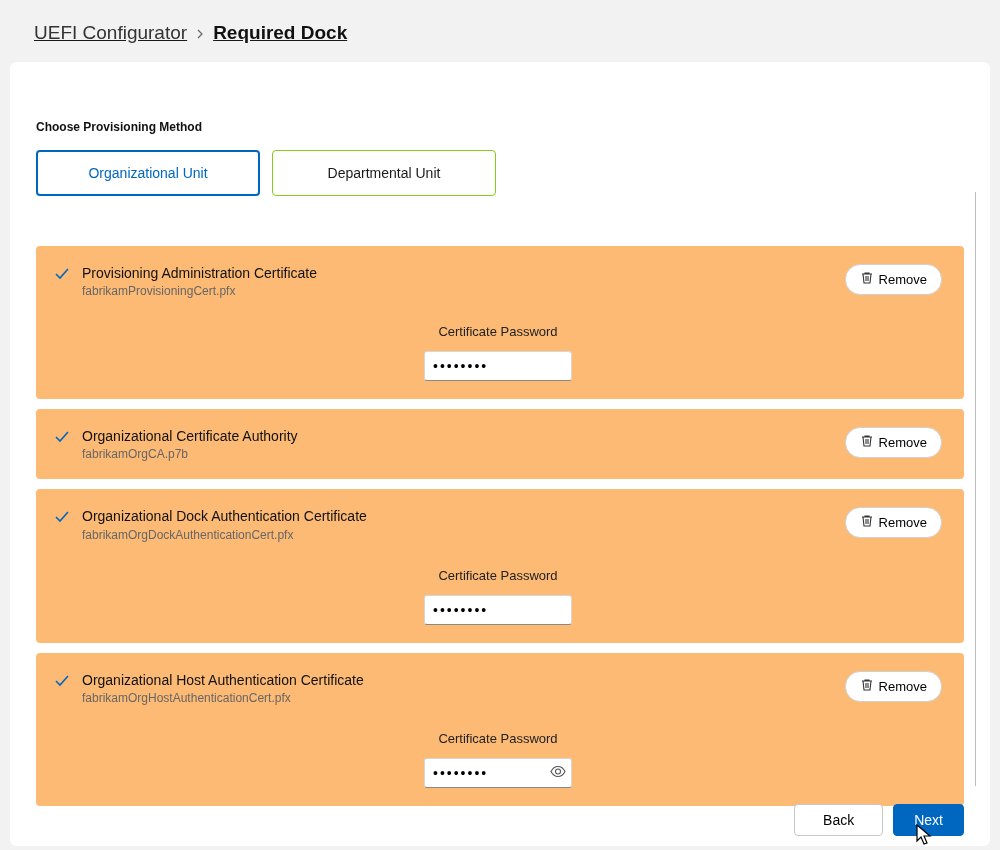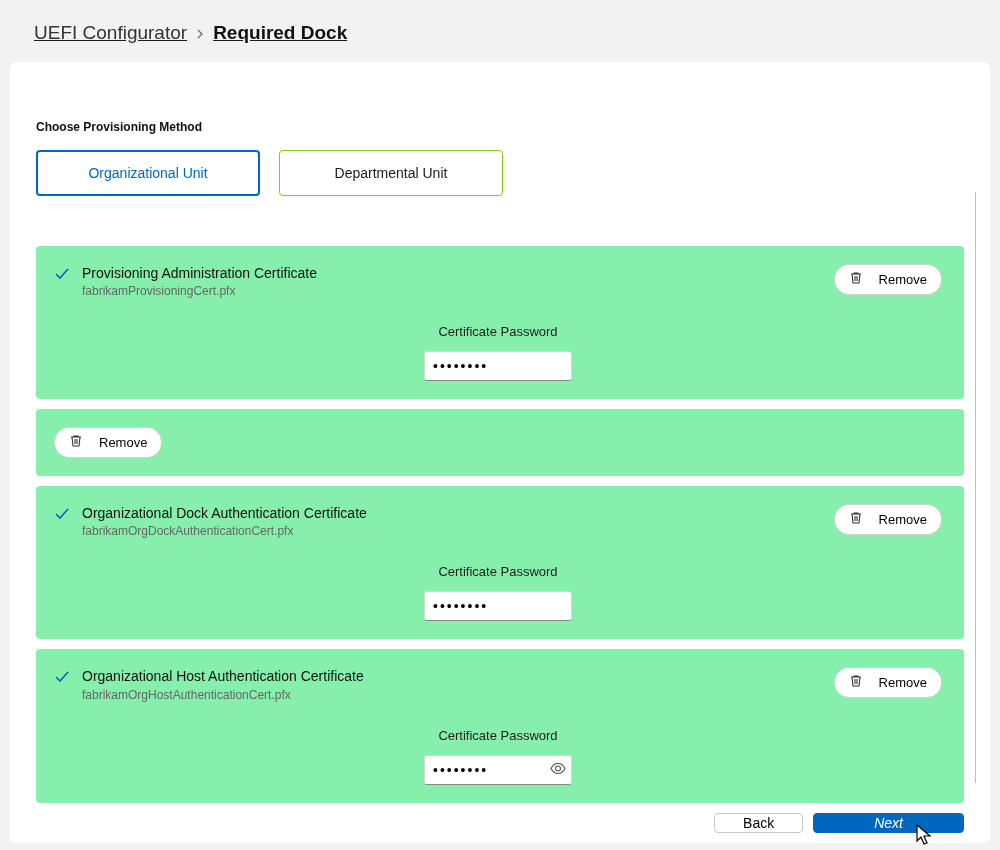--- a/index.html
+++ b/index.html
@@ -33,37 +33,37 @@
     min-height: 770px;
   }
 
   .section-title {
     font-size: 12px;
     font-weight: 600;
     color: #111;
     margin-bottom: 16px;
   }
 
-  .method-row { display: flex; gap: 19px; margin-bottom: 50px; }
+  .method-row { display: flex; gap: 12px; margin-bottom: 50px; }
   .method-btn {
     width: 224px; height: 46px;
     border: 1px solid #84cc16;
     border-radius: 4px;
     background: #fff;
     display: flex; align-items: center; justify-content: center;
     font-size: 14px;
     cursor: pointer;
   }
   .method-btn.selected {
     border: 2px solid #0067c0;
     color: #0067c0;
   }
 
   .cert-card {
-    background: #86efac;
+    background: #fdba74;
     border-radius: 4px;
     padding: 18px 22px 18px 18px;
     margin-bottom: 10px;
   }
   .cert-head {
     display: flex;
     align-items: flex-start;
     justify-content: space-between;
   }
   .cert-left {
@@ -80,21 +80,21 @@
   .cert-file  { font-size: 12px; color: #666; margin-top: 2px; }
 
   .remove-btn {
     border: 1px solid #d0d0d0;
     border-radius: 15px;
     background: #fff;
     padding: 6px 14px;
     font-size: 13px;
     display: inline-flex;
     align-items: center;
-    gap: 16px;
+    gap: 5px;
     cursor: pointer;
   }
   .remove-btn svg { color: #333; }
 
   .pw-row {
     display: flex;
     align-items: center;
     gap: 12px;
     margin-top: 26px;
     margin-left: 0;
@@ -128,34 +128,33 @@
   }
 
   .footer {
     position: absolute;
     bottom: 10px;
     right: 26px;
     display: flex;
     gap: 10px;
   }
   .btn {
-    height: 20px;
+    height: 32px;
     border-radius: 4px;
     font-size: 14px;
     padding: 0 28px;
     cursor: pointer;
     border: 1px solid #c8c8c8;
     background: #fff;
   }
   .btn.primary {
     background: #0067c0;
     border-color: #0067c0;
     color: #fff;
-    padding: 0 60px;
-    font-style: italic;
+    padding: 0 20px;
   }
 
   .scroll-divider {
     position: absolute;
     right: 14px;
     top: 130px;
     bottom: 60px;
     width: 1px;
     background: #bdbdbd;
   }
@@ -214,20 +213,31 @@
     <div class="pw-row">
       <span class="pw-label">Certificate Password</span>
       <span class="pw-input-wrap">
         <input type="password" class="pw-input" value="••••••••" style="">
       </span>
     </div>
   </div>
 
   <div class="cert-card">
     <div class="cert-head">
+      <div class="cert-left">
+        <span class="check">
+          <svg width="16" height="16" viewBox="0 0 16 16">
+              <path d="M2 8 L6 12 L14 3" stroke="currentColor" stroke-width="1.6" fill="none"></path>
+            </svg>
+        </span>
+        <div>
+          <div class="cert-title">Organizational Certificate Authority</div>
+          <div class="cert-file">fabrikamOrgCA.p7b</div>
+        </div>
+      </div>
       <button class="remove-btn">
         <span>
           <svg width="14" height="14" viewBox="0 0 14 14">
               <path d="M2 3h10M5 3V2h4v1M3 3l1 9h6l1-9M6 5v5M8 5v5" stroke="currentColor" stroke-width="1.1" fill="none"></path>
             </svg>
         </span>
         <span>Remove</span>
       </button>
     </div>
   </div>

